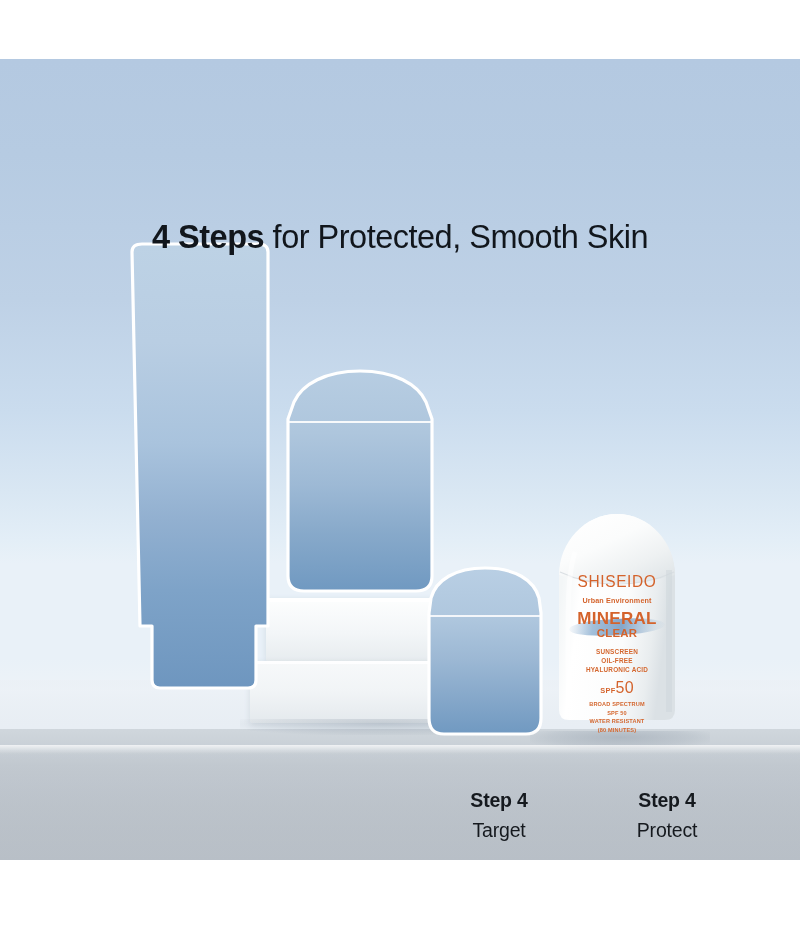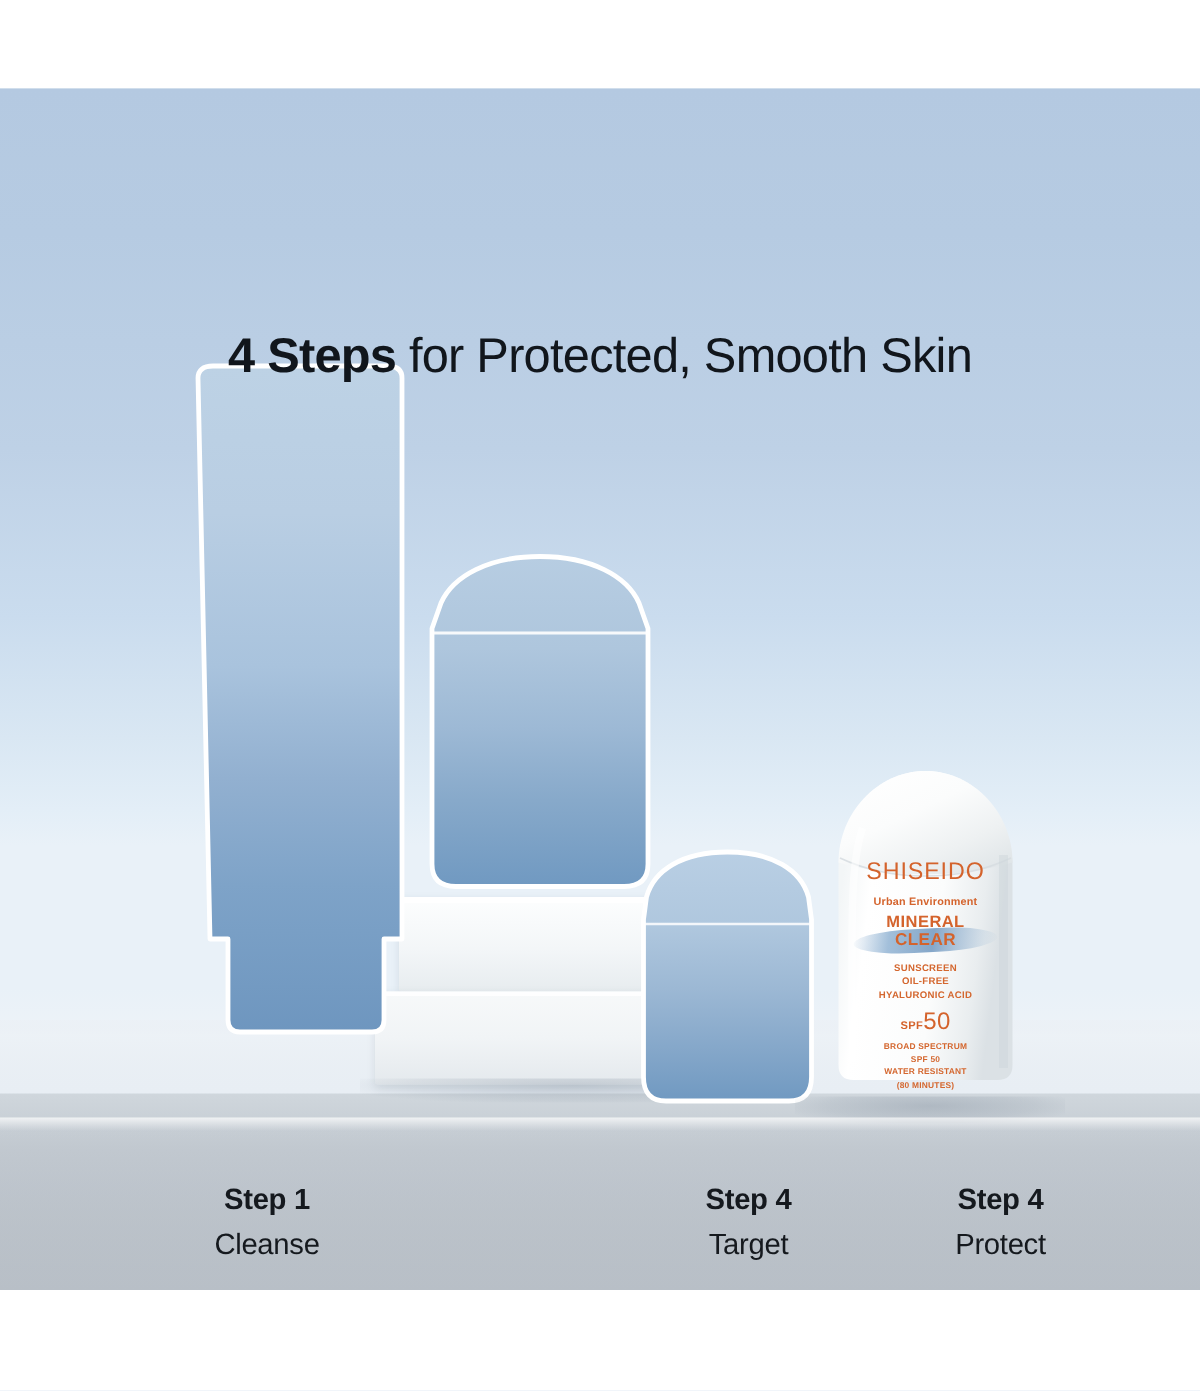--- a/index.html
+++ b/index.html
@@ -209,21 +209,21 @@
         rgba(152,184,214,0) 0%,
         rgba(132,170,206,0.75) 25%,
         rgba(112,152,192,0.85) 55%,
         rgba(150,183,213,0.2) 90%,
         rgba(150,183,213,0) 100%);
     border-radius: 50% / 60%;
     transform: rotate(-3deg);
   }
   .line-mineral {
     position: relative;
-    font-size: 11px;
+    font-size: 17px;
     font-weight: 700;
     color: #d4632c;
     letter-spacing: 0.3px;
   }
   .line-clear {
     position: relative;
     font-size: 11.4px;
     font-weight: 700;
     color: #d4632c;
     letter-spacing: 0.3px;
@@ -450,24 +450,20 @@
       </div>
     </div>
 
     <div class="surface-front"></div>
     <div class="front-edge"></div>
 
     <div id="title">
       <span class="strong">4 Steps</span><span class="light"> for Protected, Smooth Skin</span>
     </div>
 
-    <div class="step-caption" style="left:93px;">
-      <span class="n">Step 1</span>
-      <span class="t">Cleanse</span>
-    </div>
     <div class="step-caption" style="left:414px;">
       <span class="n">Step 4</span>
       <span class="t">Target</span>
     </div>
     <div class="step-caption" style="left:582px;">
       <span class="n">Step 4</span>
       <span class="t">Protect</span>
     </div>
 
   </div>

